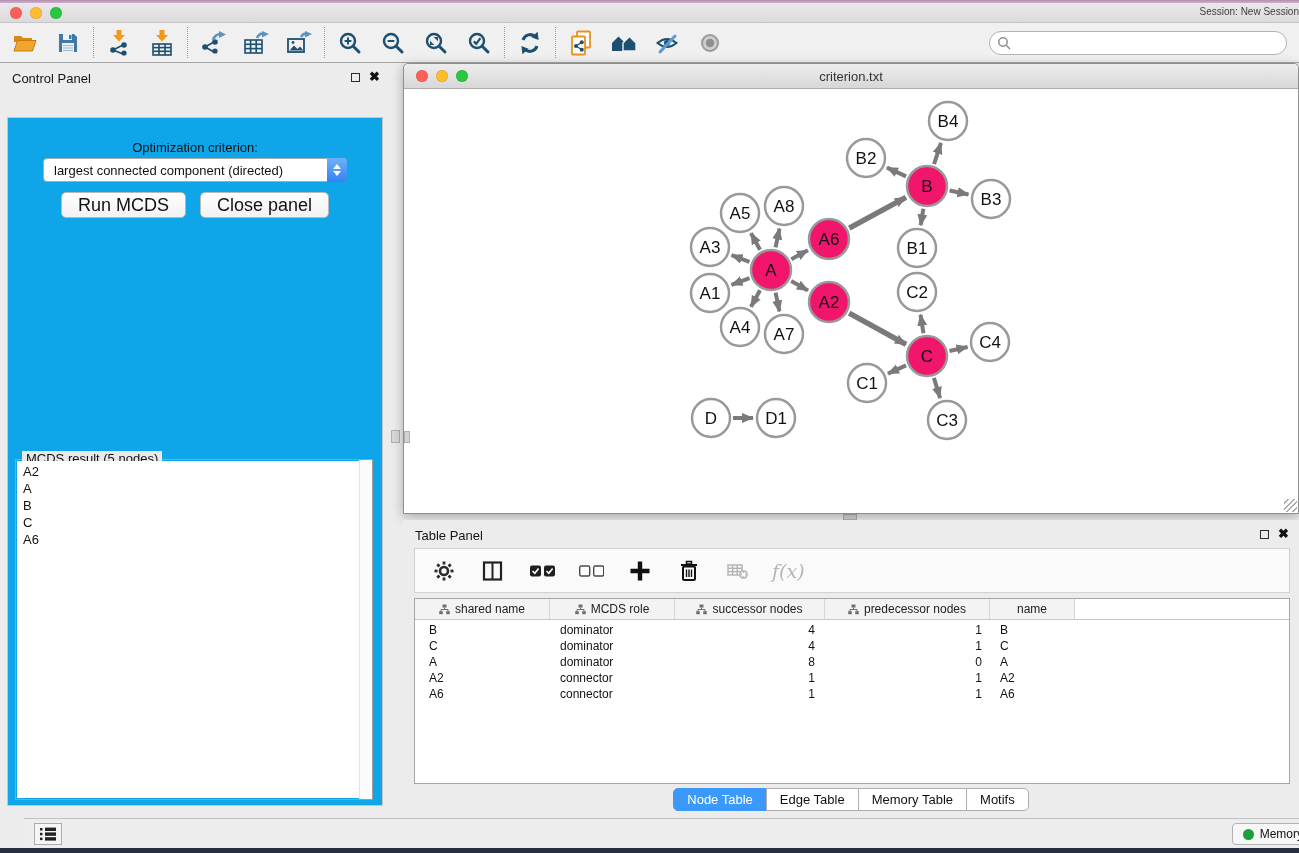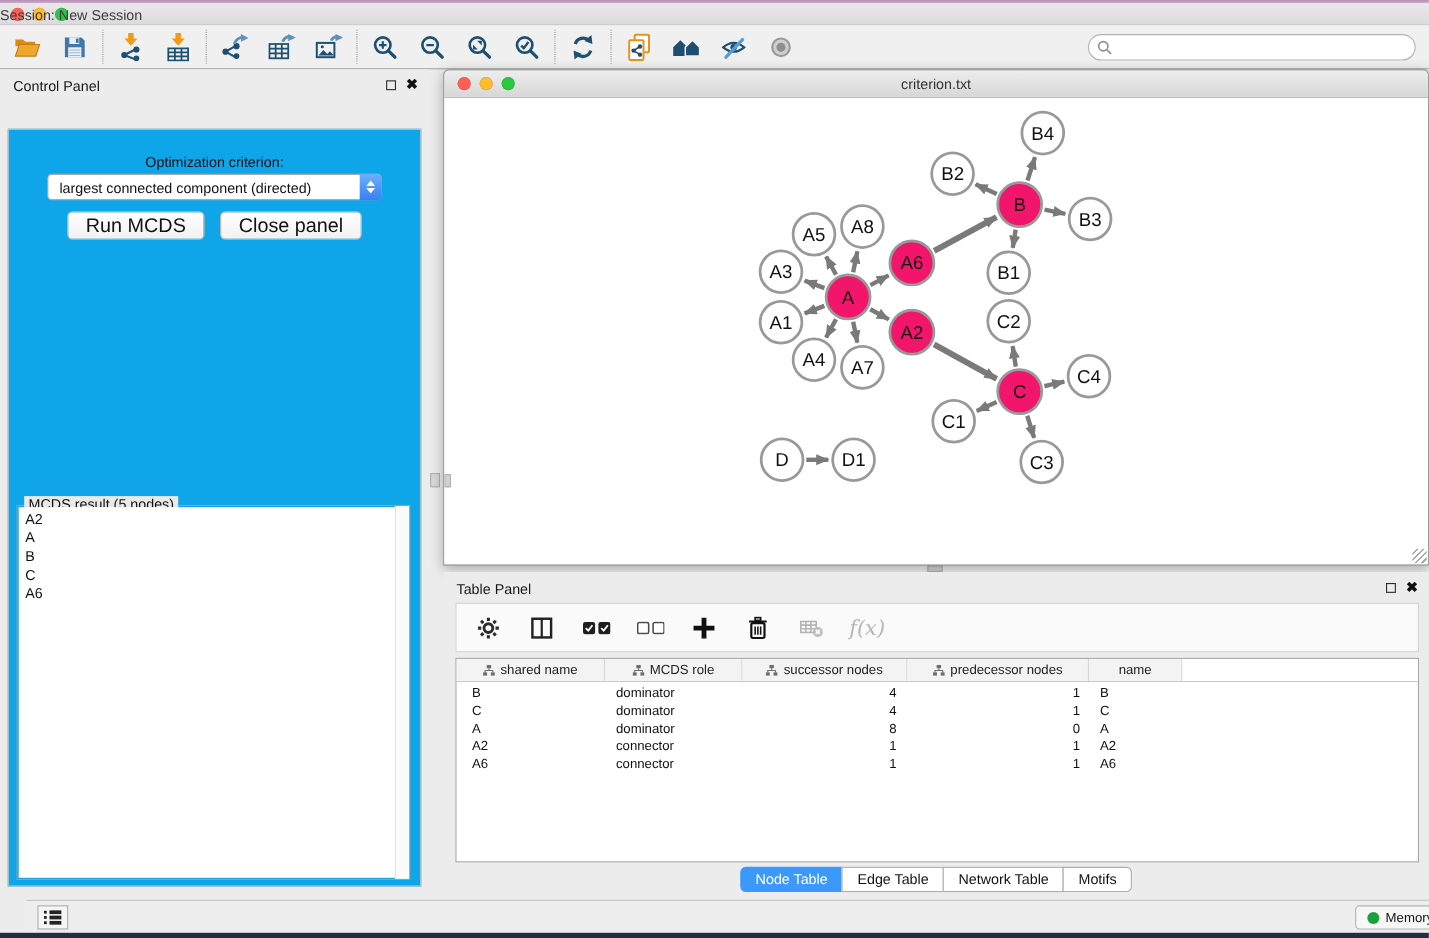--- a/index.html
+++ b/index.html
@@ -5,21 +5,21 @@
   * { margin:0; padding:0; box-sizing:border-box; }
   html,body { width:1299px; height:853px; }
   body { position:relative; font-family:"Liberation Sans",sans-serif; background:#ECECEC; overflow:hidden; }
 
   
   .top-strip { position:absolute; left:0; top:0; width:100%; height:3px; background:linear-gradient(#b48fb2,#cfaecb); }
   .titlebar { position:absolute; top:3px; left:0; right:0; height:20px; background:linear-gradient(#EAE8EA,#DCDADC); border-bottom:1px solid #C6C4C6; }
   .lights { position:absolute; left:10px; top:4px; display:flex; gap:8px; }
   .light { width:12px; height:12px; border-radius:50%; box-shadow:inset 0 0 1px rgba(0,0,0,.35); }
   .light.red{background:#FF5F57}.light.yellow{background:#FEBC2E}.light.green{background:#28C840}
-  .title-text { position:absolute; width:100%; text-align:left; top:3px; font-size:13px; color:#3e3e3e; }
+  .title-text { position:absolute; width:100%; text-align:right; top:3px; font-size:10px; color:#3e3e3e; }
 
   
   .toolbar { position:absolute; top:23px; left:0; right:0; height:40px; background:#F0F0F0; border-bottom:1px solid #A6A6A6; display:flex; align-items:center; padding:0 10px; }
   .tgroup { display:flex; align-items:center; gap:13px; }
   .tsep { align-self:stretch; margin:4px 10px; border-left:1px dotted #999; width:0; }
   .ticon { width:30px; height:32px; display:flex; align-items:center; justify-content:center; }
   .search-wrap { margin-left:auto; margin-right:2px; position:relative; width:298px; height:24px; }
   .search-input { width:100%; height:100%; border:1px solid #B3B3B3; border-radius:12px; padding:0 10px 0 26px; font-size:13px; background:#fff; outline:none; font-family:"Liberation Sans",sans-serif; }
   .search-mag { position:absolute; left:8px; top:5px; pointer-events:none; }
 
@@ -542,21 +542,21 @@
           <div class="td c1">connector</div>
           <div class="td c2">1</div>
           <div class="td c3">1</div>
           <div class="td c4">A6</div>
         </div>
       </div>
   </div>
   <div class="tp-tabs" id="table-tabs">
       <span class="seg-tab first active">Node Table</span>
       <span class="seg-tab">Edge Table</span>
-      <span class="seg-tab">Network Table</span>
+      <span class="seg-tab">Memory Table</span>
       <span class="seg-tab last">Motifs</span>
     </div>
 </div>
 
 <div class="statusbar">
   <div class="sb-left-btn">
     <svg width="16" height="14" viewBox="0 0 16 14">
       <g fill="#222">
         <rect x="0" y="1" width="2.5" height="2.5"></rect>
           <rect x="5" y="0.6" width="11" height="3.4"></rect>

